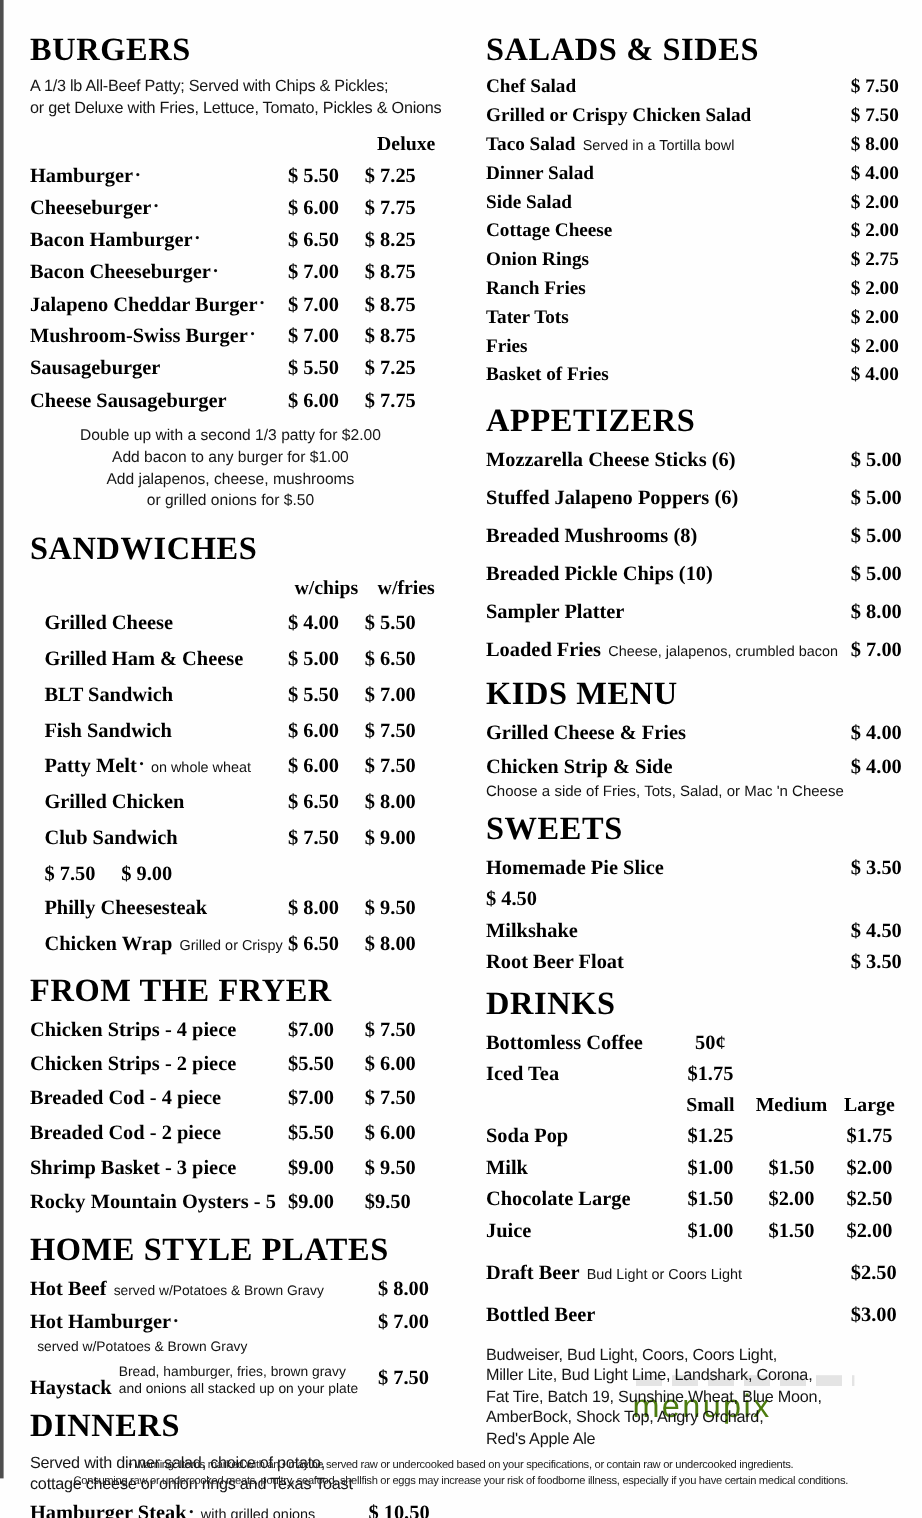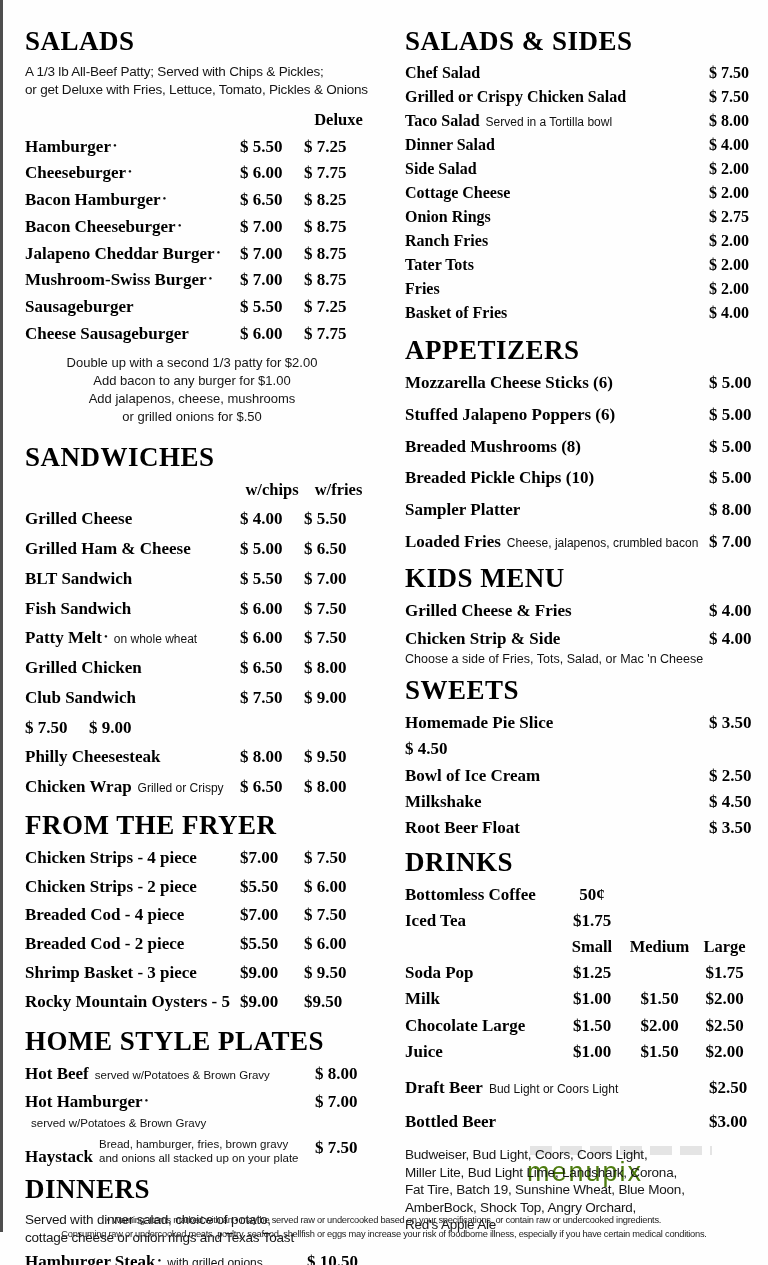--- a/index.html
+++ b/index.html
@@ -45,21 +45,21 @@
   .sec-dinners .intro-lines{font-size:13.5px;margin-bottom:4px;}
   .center-notes{font-family:"Liberation Sans",sans-serif;font-size:13px;line-height:1.4;
                 text-align:center;color:#151515;margin:9px 14px 0 0;}
   .sans-paragraph{font-family:"Liberation Sans",sans-serif;font-size:13.5px;line-height:1.3;
                   letter-spacing:-.2px;color:#151515;margin:2px 0 12px;}
   .note-below{font-family:"Liberation Sans",sans-serif;font-size:12.5px;color:#111;
               margin:-5px 0 6px;line-height:1.2;}
 
   
   .sec-burgers .row{margin-bottom:5px;}
-  .sec-sandwiches{margin-top:16px;} .sec-sandwiches .row{margin-bottom:8px;}
+  .sec-sandwiches{margin-top:16px;} .sec-sandwiches .row{margin-bottom:8px;margin-left:12px;}
   .sec-fryer{margin-top:12px;} .sec-fryer .row{margin-bottom:7px;}
   .sec-plates{margin-top:14px;} .sec-plates .row{margin-bottom:6px;}
   .sec-plates .item-note{font-size:11.5px;max-width:210px;}
   .sec-dinners{margin-top:6px;} .sec-dinners .row{margin-bottom:5px;}
   .sec-salads .row{margin-bottom:3.5px;}
   .sec-salads .item-name,.sec-salads .pcell{font-size:16px;}
   .sec-appetizers{margin-top:12px;} .sec-appetizers .row{margin-bottom:10px;}
   .sec-kids{margin-top:4px;} .sec-kids .row{margin-bottom:7px;}
   .sec-sweets{margin-top:8px;} .sec-sweets .row{margin-bottom:4.5px;}
   .sec-drinks{margin-top:8px;} .sec-drinks .row{margin-bottom:4.5px;}
@@ -80,21 +80,21 @@
 <div id="page">
   <div id="edge-line"></div>
 
   <div id="watermark">
     <div class="wm-bars"></div>
     <div class="wm-text">menupix</div>
   </div>
 
   <div id="col-left" class="col">
       <section class="menu-section sec-burgers cols-2">
-        <h2 class="section-title">SALADS</h2>
+        <h2 class="section-title">BURGERS</h2>
         <div class="intro-lines">
           <div class="text-line">A 1/3 lb All-Beef Patty; Served with Chips &amp; Pickles;</div>
           <div class="text-line">or get Deluxe with Fries, Lettuce, Tomato, Pickles &amp; Onions</div>
         </div>
         <div class="row heads-row">
           <div class="name-cell"></div>
           <div class="pcell p0"></div>
           <div class="pcell p1">Deluxe</div>
         </div>
         <div class="row item-row">
@@ -351,24 +351,20 @@
       <section class="menu-section sec-sweets cols-1">
         <h2 class="section-title">SWEETS</h2>
         <div class="row item-row">
           <div class="name-cell"><span class="item-name">Homemade Pie Slice</span></div>
           <div class="pcell p0">$ 3.50</div>
         </div>
         <div class="row item-row">
           <div class="pcell p0">$ 4.50</div>
         </div>
         <div class="row item-row">
-          <div class="name-cell"><span class="item-name">Bowl of Ice Cream</span></div>
-          <div class="pcell p0">$ 2.50</div>
-        </div>
-        <div class="row item-row">
           <div class="name-cell"><span class="item-name">Milkshake</span></div>
           <div class="pcell p0">$ 4.50</div>
         </div>
         <div class="row item-row">
           <div class="name-cell"><span class="item-name">Root Beer Float</span></div>
           <div class="pcell p0">$ 3.50</div>
         </div>
       </section>
       <section class="menu-section sec-drinks cols-3">
         <h2 class="section-title">DRINKS</h2>

